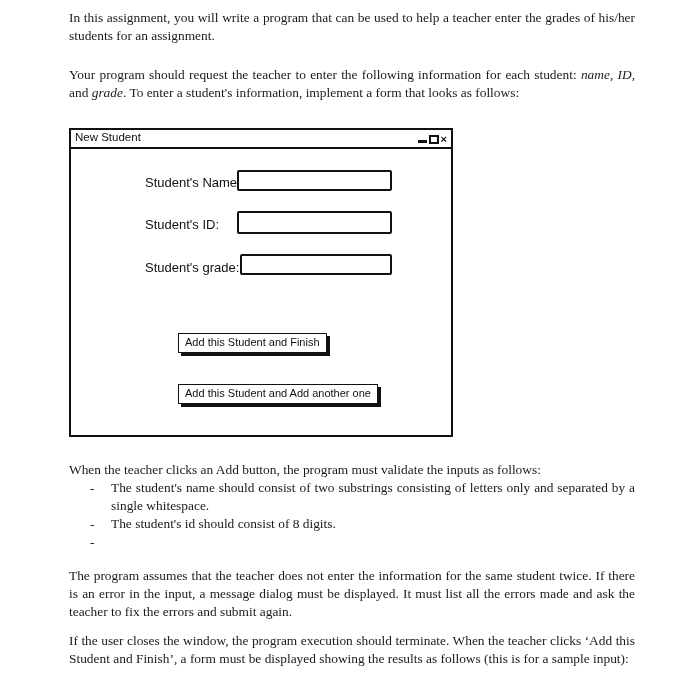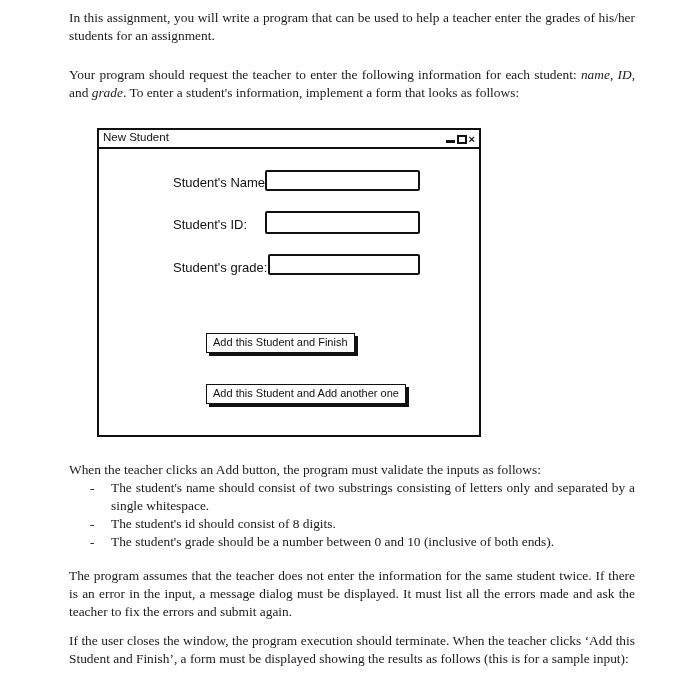--- a/index.html
+++ b/index.html
@@ -20,21 +20,20 @@
   .bullets { position: absolute; left: 69px; top: 479px; width: 566px; margin: 0; padding: 0; list-style: none;
     font-family: "Liberation Serif", "DejaVu Serif", serif; font-size: 13.4px; line-height: 18px; }
   .bullets li { position: relative; padding-left: 42px; text-align: justify; }
   .bullets li .dash { position: absolute; left: 21px; top: 0; }
 
   
   .window {
     position: absolute; left: 69px; top: 128px; width: 384px; height: 309px;
     border: 2px solid #111; box-sizing: border-box; background: #fff;
     font-family: "Liberation Sans", "DejaVu Sans", sans-serif;
-    margin-left: 28px;
   }
   .titlebar {
     height: 19px; border-bottom: 2px solid #111; position: relative; box-sizing: border-box;
   }
   .title { position: absolute; left: 4px; top: 1px; font-size: 11.5px; color: #111; }
   .win-controls { position: absolute; right: 4px; top: 3px; display: flex; align-items: flex-end; gap: 2px; height: 11px; }
   .ctl-min { width: 9px; height: 3px; background: #111; margin-bottom: 1px; }
   .ctl-max { width: 8px; height: 7px; border: 2px solid #111; box-sizing: border-box; width: 10px; height: 9px; }
   .ctl-close { font-size: 11px; font-weight: bold; line-height: 10px; color: #111; }
 
@@ -80,19 +79,19 @@
 
     <div class="btn" style="left:107px; top:203px;">Add this Student and Finish</div>
     <div class="btn" style="left:107px; top:254px;">Add this Student and Add another one</div>
   </div>
 
   <p class="para p3">When the teacher clicks an Add button, the program must validate the inputs as follows:</p>
 
   <ul class="bullets">
     <li><span class="dash">-</span><span>The student's name should consist of two substrings consisting of letters only and separated by a single whitespace.</span></li>
     <li><span class="dash">-</span><span>The student's id should consist of 8 digits.</span></li>
-    <li><span class="dash">-</span><span>The student's grade should be a number between 0 and 10 (inclusive of both ends).</span></li>
+    <li><span class="dash">-</span></li>
   </ul>
 
   <p class="para p4">The program assumes that the teacher does not enter the information for the same student twice. If there is an error in the input, a message dialog must be displayed. It must list all the errors made and ask the teacher to fix the errors and submit again.</p>
 
   <p class="para p5">If the user closes the window, the program execution should terminate. When the teacher clicks ‘Add this Student and Finish’, a form must be displayed showing the results as follows (this is for a sample input):</p>
 </div>
 
 </body></html>

